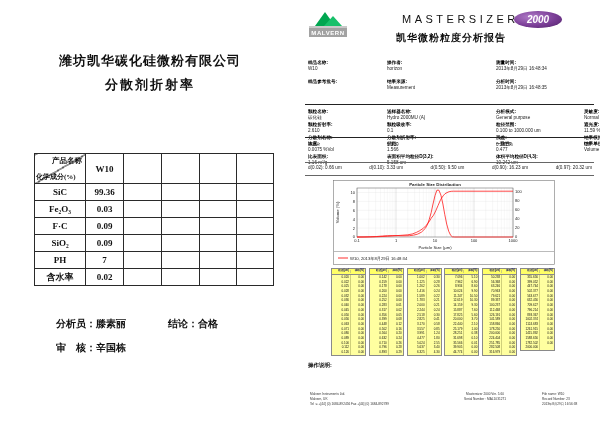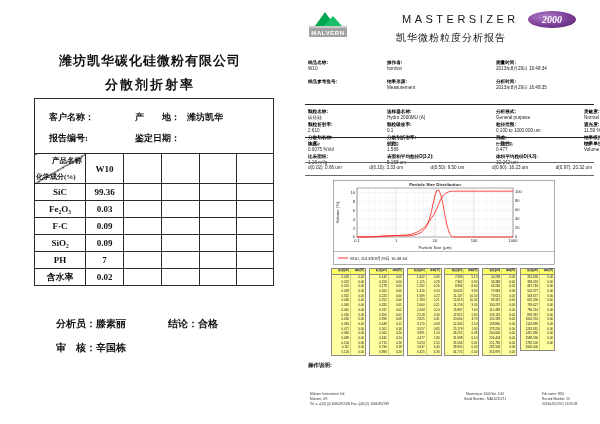--- a/index.html
+++ b/index.html
@@ -26,25 +26,25 @@
     background:linear-gradient(to bottom right,transparent calc(50% - 0.5px),
                #2a2a2a calc(50% - 0.5px),#2a2a2a calc(50% + 0.5px),transparent calc(50% + 0.5px));}
   .corner .ct{position:absolute;top:2px;right:3px;font-size:7.5px;}
   .corner .cb{position:absolute;bottom:1px;left:1px;font-size:7px;white-space:nowrap;}
   .l-sign{position:absolute;font-size:10px;font-weight:bold;white-space:nowrap;}
 
   
   .logo{position:absolute;left:8px;top:8px;width:40px;height:32px;}
   .mastersizer{position:absolute;left:102px;top:13px;font-size:11px;font-weight:normal;
                letter-spacing:3.5px;color:#111;white-space:nowrap;}
-  .model2000{position:absolute;left:228px;top:11px;width:48px;height:17px;border-radius:50%;
+  .model2000{position:absolute;left:214px;top:11px;width:48px;height:17px;border-radius:50%;
              background:radial-gradient(ellipse at 35% 35%,#b07cc8 0%,#7a3d96 55%,#4e2166 100%);
              color:#fff;font-style:italic;font-weight:bold;font-size:10px;
-             text-align:center;line-height:17px;font-family:Liberation Serif, serif;}
-  .r-title{position:absolute;left:96px;top:31px;font-size:10px;font-weight:normal;letter-spacing:1px;}
+             text-align:center;line-height:17px;}
+  .r-title{position:absolute;left:96px;top:31px;font-size:10px;font-weight:bold;letter-spacing:1px;}
 
   .fgrid{position:absolute;left:8px;width:288px;display:grid;
          grid-template-columns:77px 107px 86px 1fr;column-gap:2px;}
   #secA{top:60px;row-gap:7px;}
   #secB{top:109px;row-gap:1px;}
   #secC{top:141px;row-gap:1px;}
   .fl{font-size:4.6px;font-weight:bold;line-height:1.35;color:#000;white-space:nowrap;}
   .fv{font-size:4.6px;line-height:1.3;color:#222;white-space:nowrap;}
   .rline{position:absolute;left:5px;width:289px;border-top:1.4px solid #222;}
   .thinline{position:absolute;left:5px;width:289px;border-top:0.8px solid #666;}
@@ -71,27 +71,20 @@
 </style>
 </head>
 <body>
 
 <div class="canvas">
 
   <section class="page" id="pageL">
     <div class="l-company">潍坊凯华碳化硅微粉有限公司</div>
     <div class="l-doctitle">分散剂折射率</div>
 
-    <div class="l-infobox">
-      <span class="cell" style="left:14px;top:12px;">客户名称：</span>
-      <span class="cell" style="left:100px;top:12px;">产　　地：</span>
-      <span class="cell" style="left:152px;top:12px;">潍坊凯华</span>
-      <span class="cell" style="left:14px;top:33px;">报告编号:</span>
-      <span class="cell" style="left:100px;top:33px;">鉴定日期：</span>
-    </div>
 
     <table class="l-table">
       <colgroup>
           <col style="width:50px">
           <col style="width:38px">
           <col style="width:38px">
           <col style="width:38px">
           <col style="width:37px">
           <col style="width:37px">
         </colgroup>

